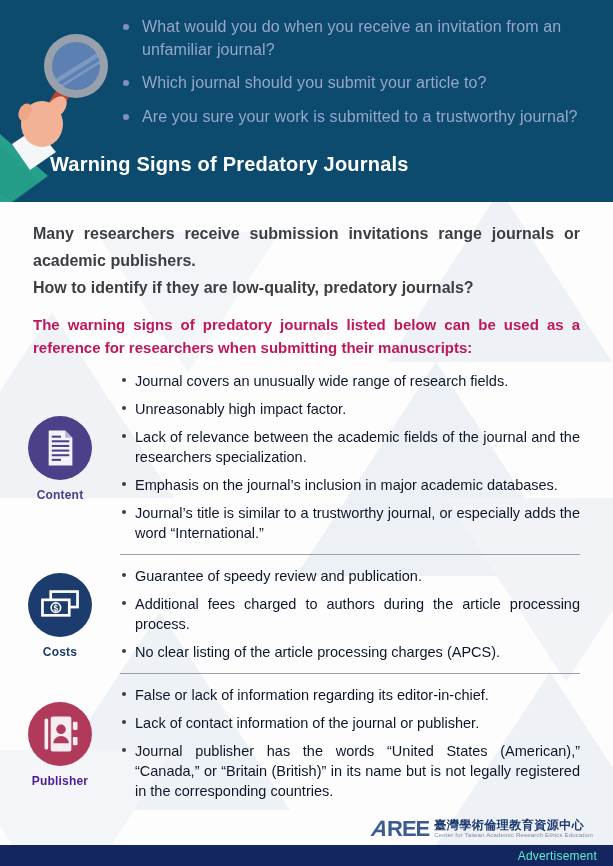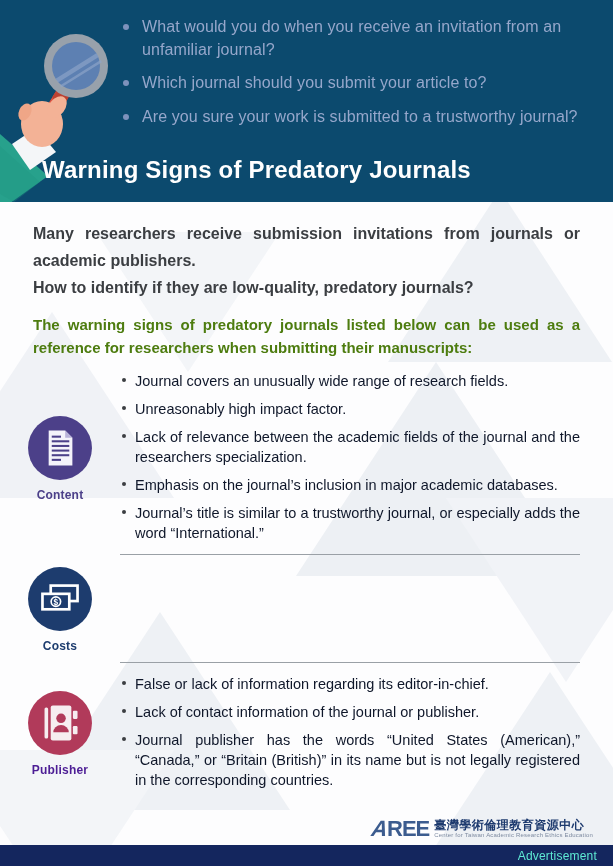--- a/index.html
+++ b/index.html
@@ -17,32 +17,32 @@
   .q-list { position:absolute; left:118px; top:16px; right:8px; margin:0; padding:0; list-style:none; }
   .q-list li {
     position:relative; padding-left:24px; margin-bottom:11px;
     color:#96a7cb; font-size:16px; line-height:1.42; letter-spacing:0.1px;
   }
   .q-list li::before {
     content:""; position:absolute; left:5px; top:8px;
     width:6px; height:6px; border-radius:50%; background:#78​8fb8; background:#7e92bc;
   }
   .hdr-title {
-    position:absolute; left:34px; bottom:10px; margin:8px;
-    color:#ffffff; font-size:24px; font-weight:600; letter-spacing:0.2px; white-space:nowrap;
+    position:absolute; left:34px; bottom:10px; margin:16px;
+    color:#ffffff; font-size:20px; font-weight:600; letter-spacing:0.2px; white-space:nowrap;
   }
 
   
   .main { position:relative; flex:1; background:#fdfdfe; overflow:hidden; padding-top:18px; }
   .tri { position:absolute; width:0; height:0; z-index:0; }
   .content-z { position:relative; z-index:1; }
 
   .intro { margin:0 33px; color:#3b3e42; font-weight:bold; font-size:16px; line-height:1.7; text-align:justify; }
   .intro.single { text-align:left; }
-  .lead { margin:12px 33px 12px; color:#4d7c0f; font-weight:bold; font-size:15px; line-height:1.53; text-align:justify; }
+  .lead { margin:12px 33px 12px; color:#be185d; font-weight:bold; font-size:15px; line-height:1.53; text-align:justify; }
 
   .sec { display:flex; align-items:stretch; }
   .icon-col { flex:none; width:120px; display:flex; flex-direction:column; align-items:center; justify-content:center; gap:7px; padding-bottom:6px; }
   .icon-col .badge { width:66px; height:66px; }
   .icon-col .label { font-weight:bold; font-size:12px; letter-spacing:0.2px;text-align:right; }
   .s-content .label { color:#4c4089; }
   .s-costs .label { color:#1d3c6e; }
   .s-publisher .label { color:#4c1d95; }
 
   .b-list { flex:1; margin:0 33px 0 0; padding:0; list-style:none; }
@@ -111,21 +111,21 @@
     <div class="tri" style="left:388px; top:-12px; border-left:112px solid transparent; border-right:112px solid transparent; border-bottom:172px solid #eef1f5;"></div>
     <div class="tri" style="left:96px; top:30px; border-left:92px solid transparent; border-right:92px solid transparent; border-top:140px solid #f3f5f8;"></div>
     <div class="tri" style="left:-70px; top:110px; border-left:122px solid transparent; border-right:122px solid transparent; border-bottom:186px solid #f0f2f6;"></div>
     <div class="tri" style="left:296px; top:160px; border-left:140px solid transparent; border-right:140px solid transparent; border-bottom:214px solid #edf0f4;"></div>
     <div class="tri" style="left:446px; top:296px; border-left:120px solid transparent; border-right:120px solid transparent; border-top:184px solid #f1f3f7;"></div>
     <div class="tri" style="left:30px; top:410px; border-left:130px solid transparent; border-right:130px solid transparent; border-bottom:198px solid #eef1f5;"></div>
     <div class="tri" style="left:-50px; top:548px; border-left:112px solid transparent; border-right:112px solid transparent; border-top:170px solid #f3f5f8;"></div>
     <div class="tri" style="left:408px; top:470px; border-left:142px solid transparent; border-right:142px solid transparent; border-bottom:216px solid #eef1f5;"></div>
 
     <div class="content-z">
-      <p class="intro">Many researchers receive submission invitations from journals or academic publishers.</p>
+      <p class="intro">Many researchers receive submission invitations range journals or academic publishers.</p>
       <p class="intro single">How to identify if they are low-quality, predatory journals?</p>
       <p class="lead">The warning signs of predatory journals listed below can be used as a reference for researchers when submitting their manuscripts:</p>
 
       <section class="sec s-content">
         <div class="icon-col">
           <svg class="badge" viewBox="0 0 64 64">
             <circle cx="32" cy="32" r="31" fill="#4c4089"></circle>
             <path d="M21 15 h16 l7 7 v27 h-23 z" fill="#f4f3fa"></path>
             <polygon points="37,15 44,22 37,22" fill="#b9b3da"></polygon>
             <g stroke="#4c4089" stroke-width="2">
@@ -154,20 +154,25 @@
         <div class="icon-col">
           <svg class="badge" viewBox="0 0 64 64">
             <circle cx="32" cy="32" r="31" fill="#1d3c6e"></circle>
             <rect x="23" y="19" width="26" height="15" fill="none" stroke="#ffffff" stroke-width="2.6"></rect>
             <rect x="15" y="27" width="26" height="15" fill="#1d3c6e" stroke="#ffffff" stroke-width="2.6"></rect>
             <circle cx="28" cy="34.5" r="4.6" fill="none" stroke="#ffffff" stroke-width="1.6"></circle>
             <text x="28" y="37.4" font-size="8" fill="#ffffff" text-anchor="middle" font-family="Liberation Sans, sans-serif" font-weight="bold">$</text>
           </svg>
           <span class="label">Costs</span>
         </div>
+        <ul class="b-list">
+          <li>Guarantee of speedy review and publication.</li>
+          <li>Additional fees charged to authors during the article processing process.</li>
+          <li>No clear listing of the article processing charges (APCS).</li>
+        </ul>
       </section>
 
       <hr class="divider">
 
       <section class="sec s-publisher">
         <div class="icon-col">
           <svg class="badge" viewBox="0 0 64 64">
             <circle cx="32" cy="32" r="31" fill="#b13a5a"></circle>
             <rect x="17" y="17" width="3.5" height="30" rx="1.5" fill="#f6edf0"></rect>
             <rect x="23" y="15" width="20" height="34" rx="2" fill="#f6edf0"></rect>

